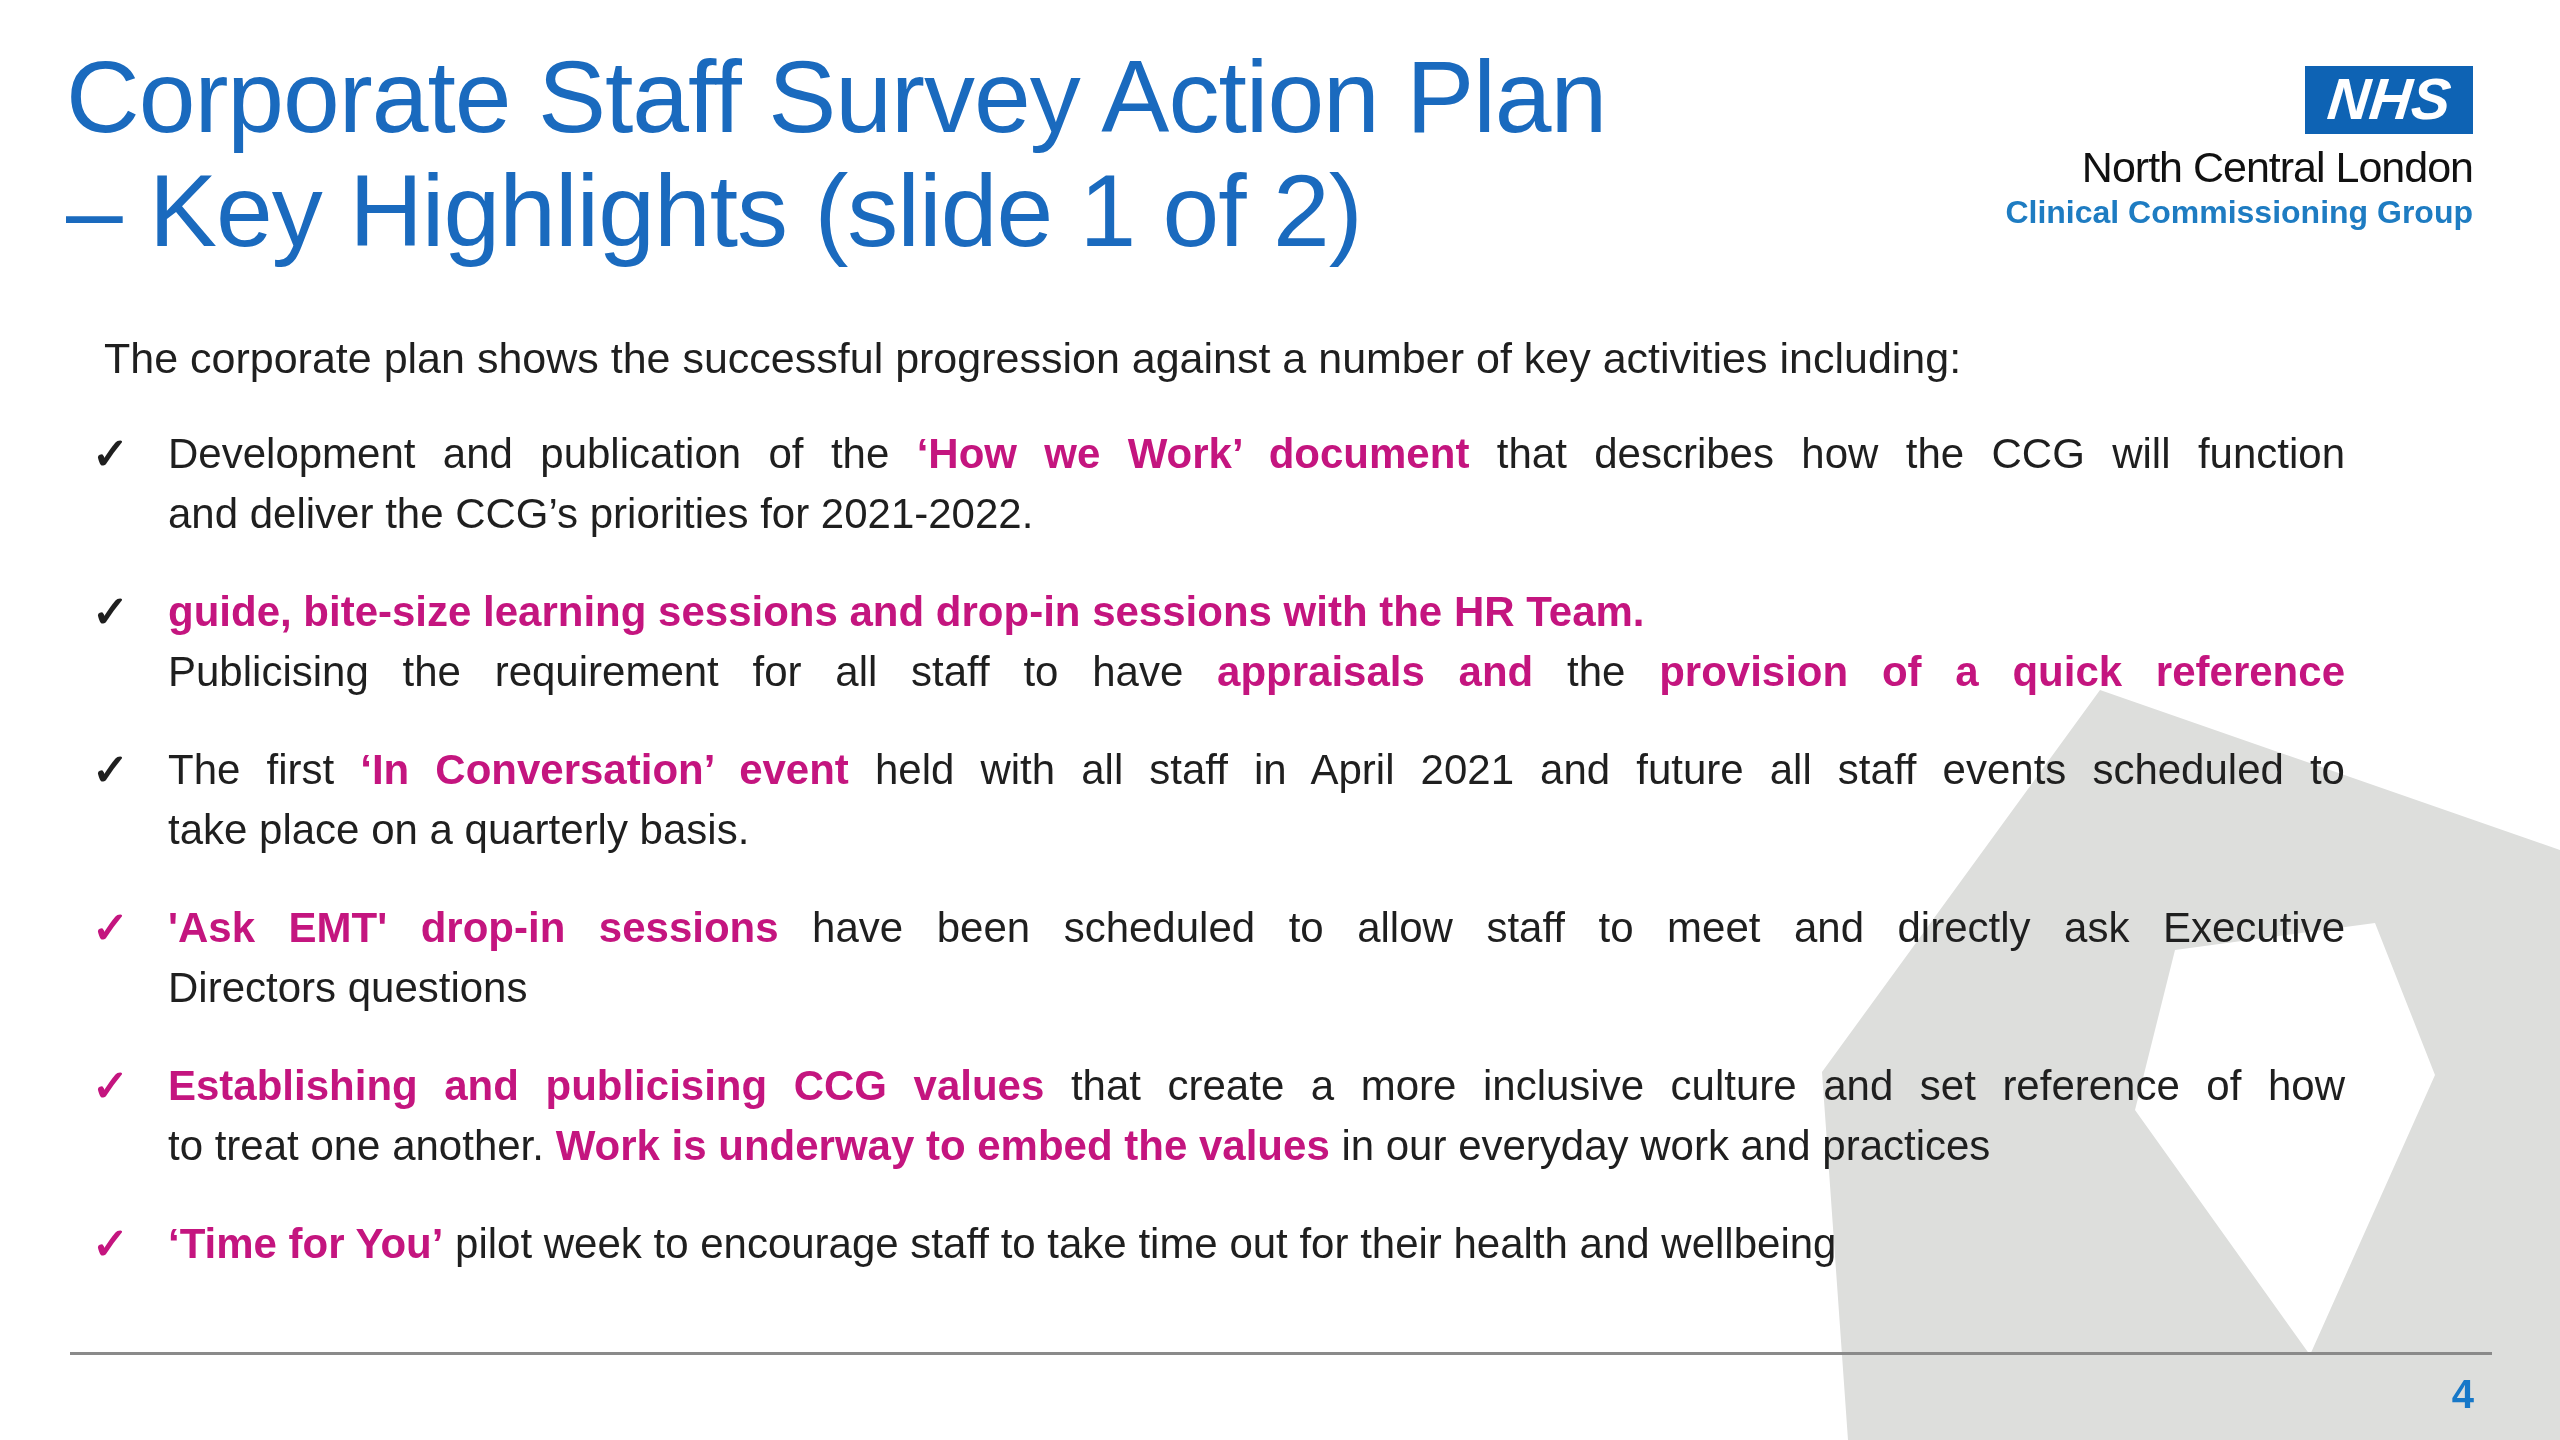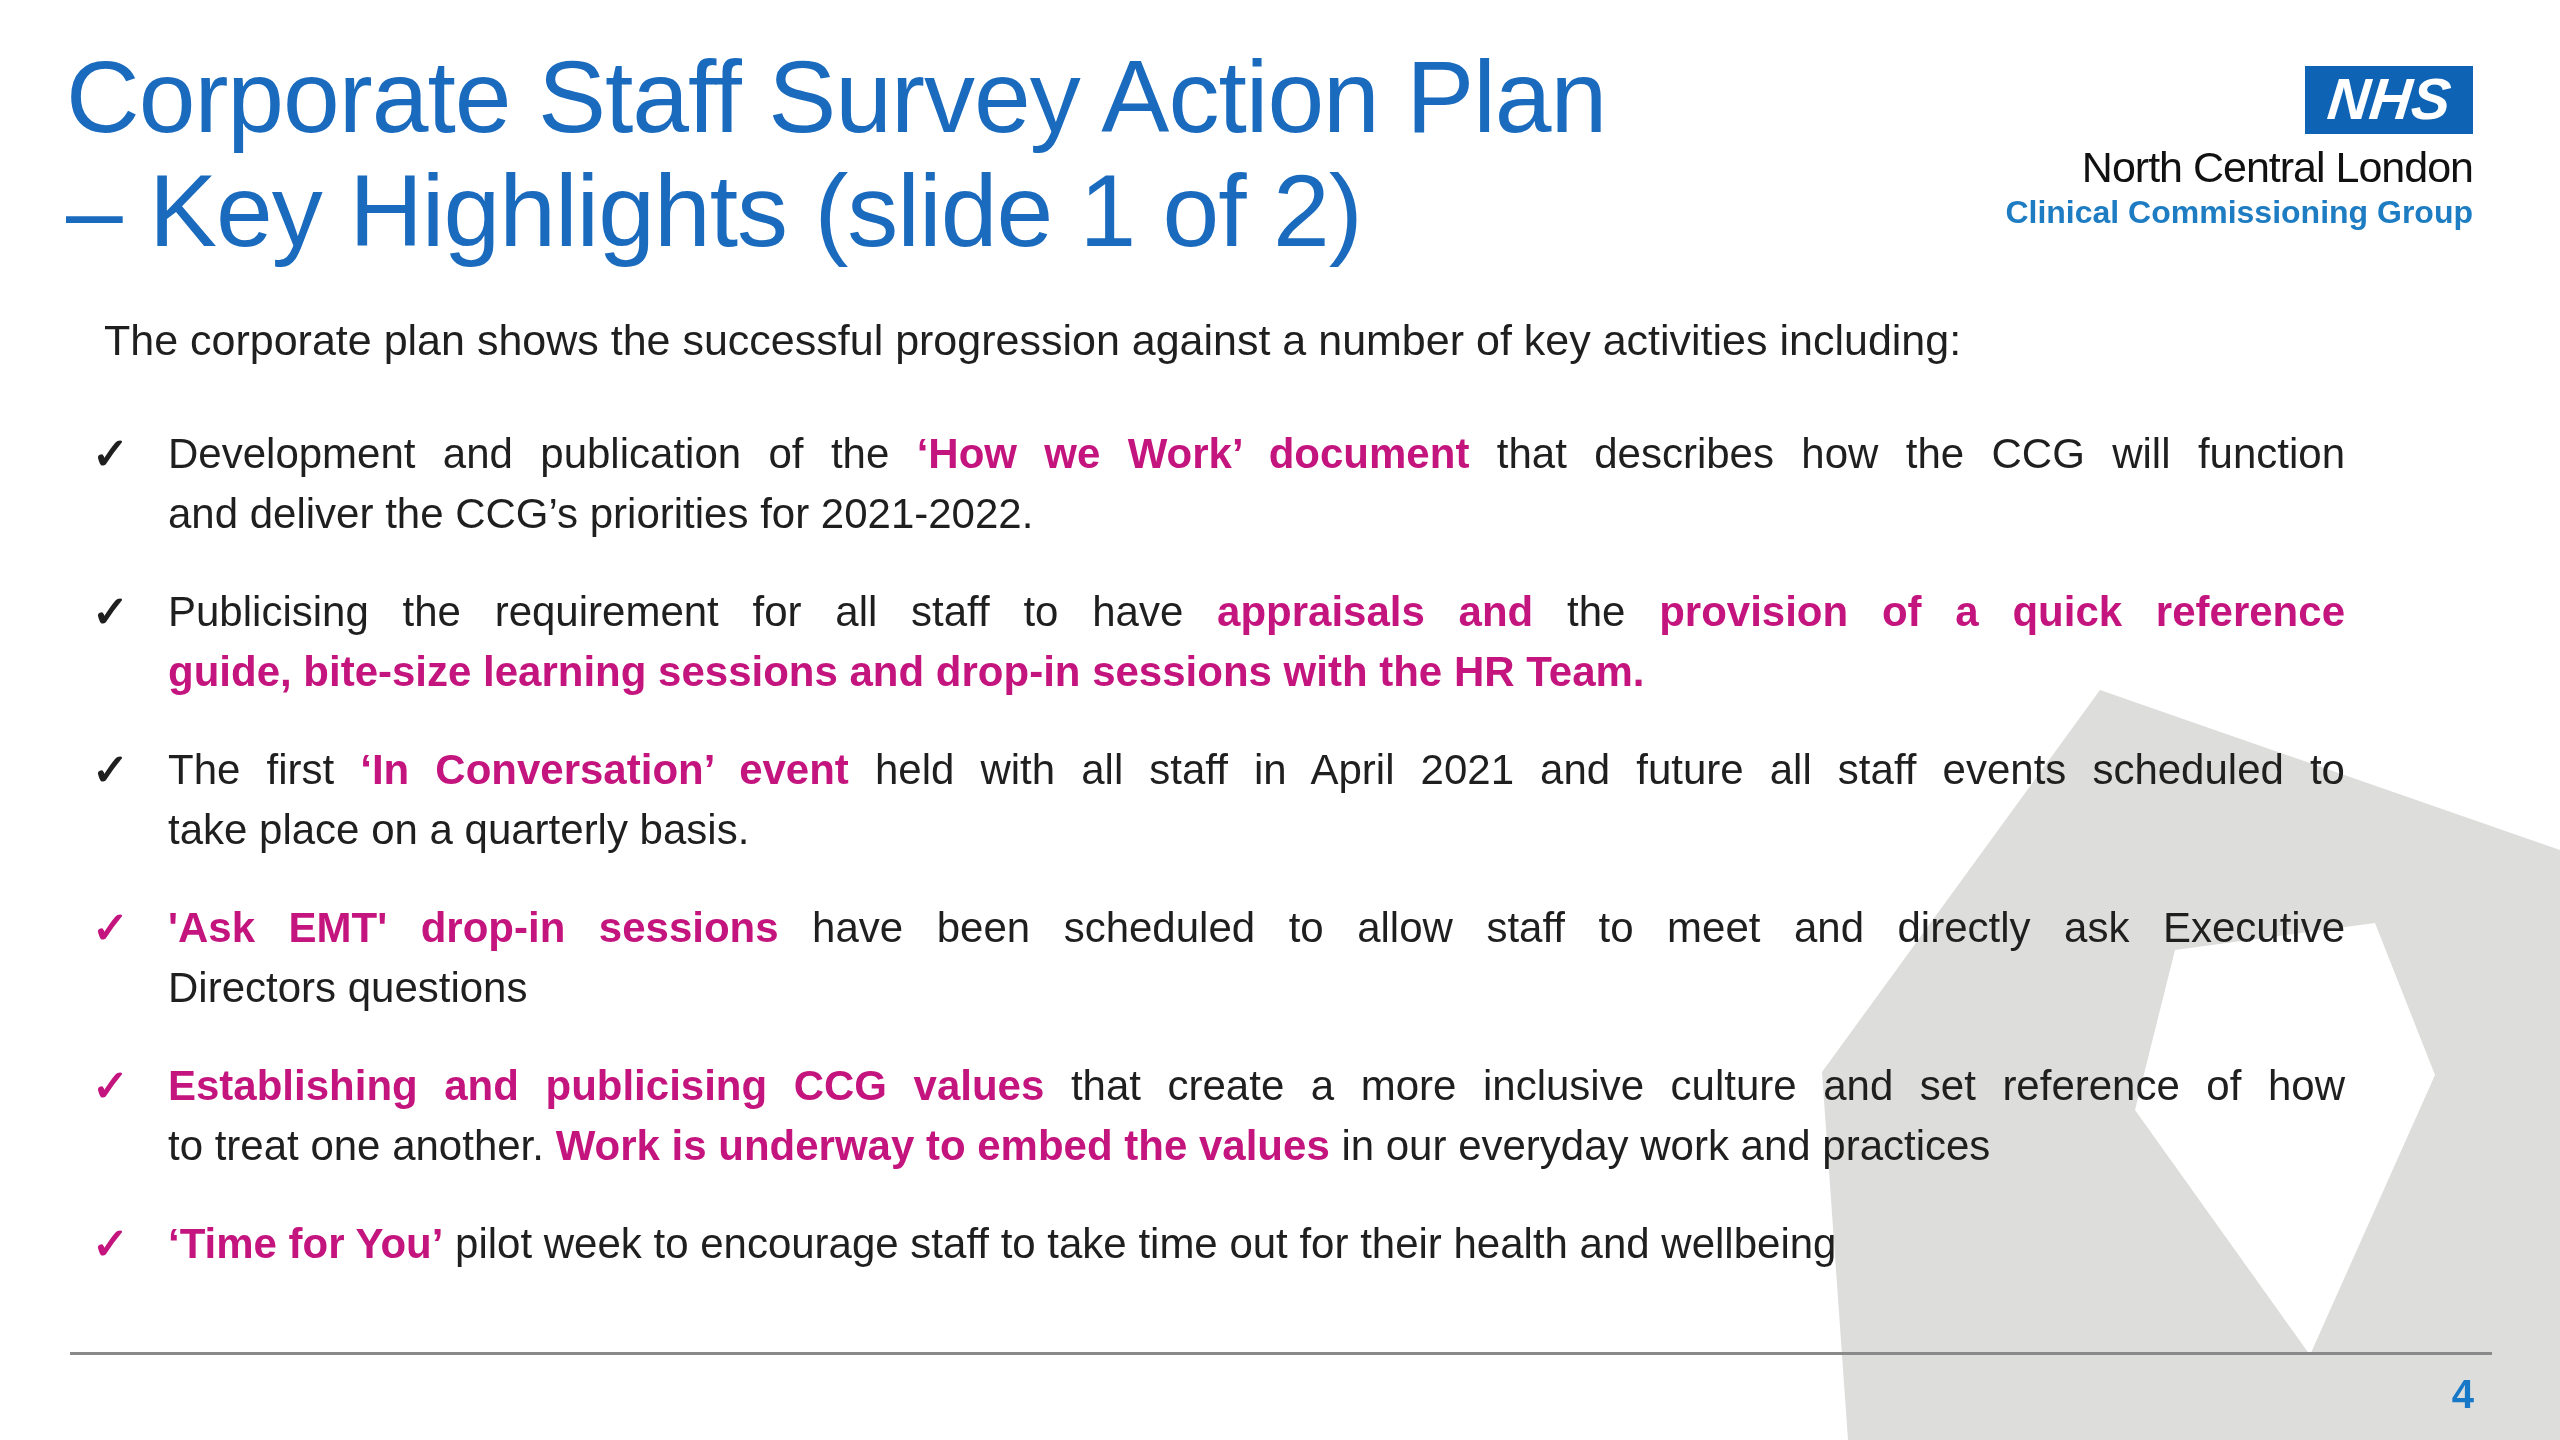--- a/index.html
+++ b/index.html
@@ -69,21 +69,21 @@
     margin-top: 2px;
     color: var(--subtitle-blue);
     font-weight: 700;
     font-size: 32px;
     line-height: 36px;
     white-space: nowrap;
   }
 
   .intro {
     position: absolute;
-    left: 104px; top: 314px;
+    left: 104px; top: 332px;
     z-index: 3;
     color: var(--text);
     font-size: 43px;
     line-height: 52px;
     white-space: nowrap;
   }
 
   .bullets {
     position: absolute;
     left: 92px; top: 424px;
@@ -162,22 +162,22 @@
   <div class="intro">The corporate plan shows the successful progression against a number of key activities including:</div>
 
   <ul class="bullets">
       <li class="bullet">
         <span class="check dark">✓</span>
         <span class="line fill"><span class="plain-text">Development and publication of the </span><span class="accent-text">‘How we Work’ document</span><span class="plain-text"> that describes how the CCG will function</span></span>
         <span class="line"><span class="plain-text">and deliver the CCG’s priorities for 2021-2022.</span></span>
       </li>
       <li class="bullet">
         <span class="check dark">✓</span>
+        <span class="line"><span class="accent-text">guide, bite-size learning sessions and drop-in sessions with the HR Team.</span></span>
         <span class="line fill"><span class="plain-text">Publicising the requirement for all staff to have </span><span class="accent-text">appraisals and</span><span class="plain-text"> the </span><span class="accent-text">provision of a quick reference</span></span>
-        <span class="line"><span class="accent-text">guide, bite-size learning sessions and drop-in sessions with the HR Team.</span></span>
       </li>
       <li class="bullet">
         <span class="check dark">✓</span>
         <span class="line fill"><span class="plain-text">The first </span><span class="accent-text">‘In Conversation’ event</span><span class="plain-text"> held with all staff in April 2021 and future all staff events scheduled to</span></span>
         <span class="line"><span class="plain-text">take place on a quarterly basis.</span></span>
       </li>
       <li class="bullet">
         <span class="check accent">✓</span>
         <span class="line fill"><span class="accent-text">'Ask EMT' drop-in sessions</span><span class="plain-text"> have been scheduled to allow staff to meet and directly ask Executive</span></span>
         <span class="line"><span class="plain-text">Directors questions</span></span>

